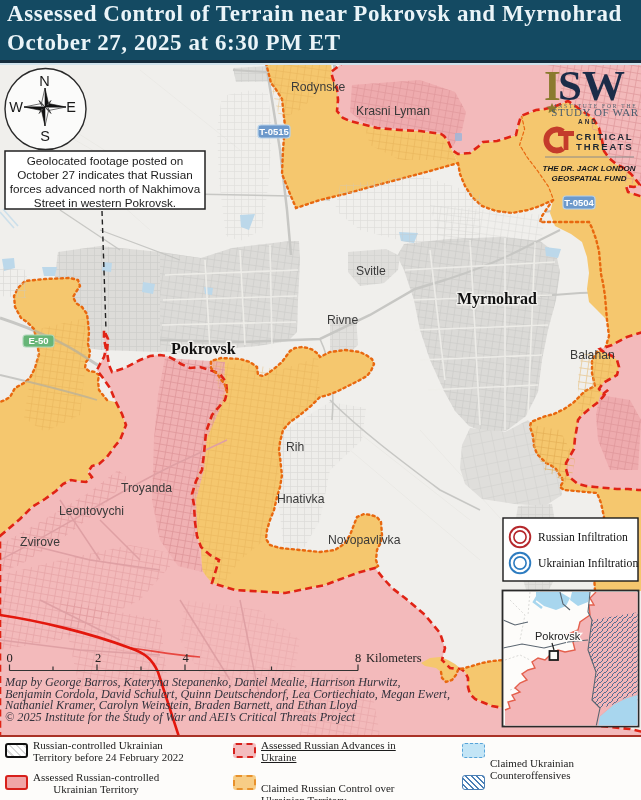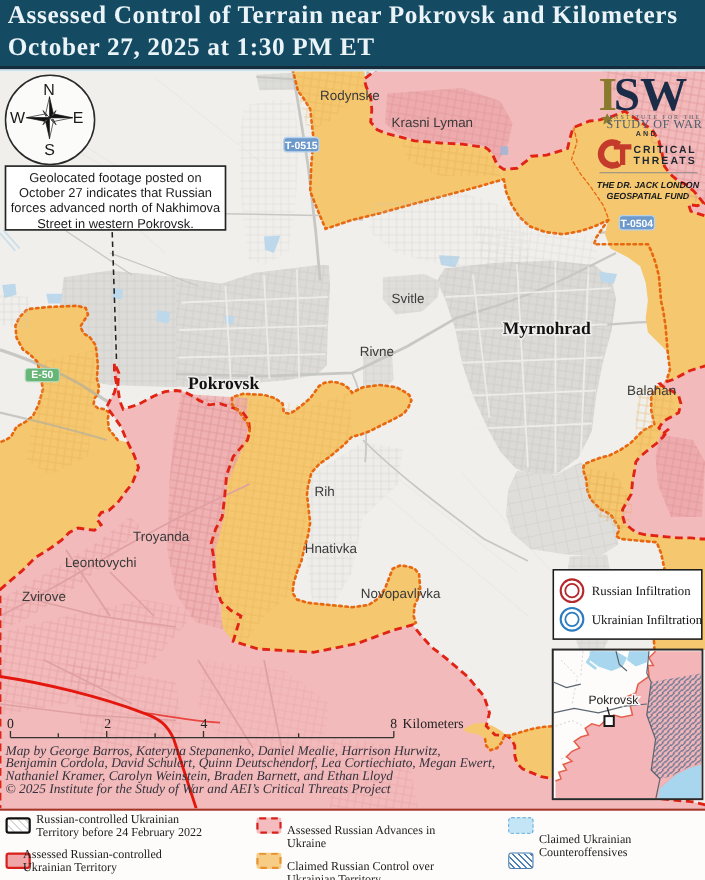--- a/index.html
+++ b/index.html
@@ -18,23 +18,23 @@
   
   #leg{left:0;top:735px;width:641px;height:65px;background:#fdfcfa;border-top:2px solid #a93226;}
   .sw{position:absolute;width:23px;height:15px;box-sizing:border-box;border-radius:3px;}
   .ltx{position:absolute;font-family:"Liberation Serif",serif;font-size:11px;color:#1c1c1c;line-height:11.8px;}
 </style>
 </head>
 <body>
 
 <div id="hdr" class="abs">
 
-  <div class="t1">Assessed Control of Terrain near Pokrovsk and Kilometers</div>
-
-  <div class="t2">October 27, 2025 at 1:30 PM ET</div>
+  <div class="t1">Assessed Control of Terrain near Pokrovsk and Myrnohrad</div>
+
+  <div class="t2">October 27, 2025 at 6:30 PM ET</div>
 </div>
 
 <div id="hdrline" class="abs"></div>
 
 <svg id="map" class="abs" width="641" height="670" viewBox="0 65 641 670">
 <defs>
 <pattern id="ugrid" width="7" height="7" patternUnits="userSpaceOnUse">
   <path d="M0,3.5 H7 M3.5,0 V7" stroke="#c9c9c6" stroke-width="0.7" fill="none"></path>
 </pattern>
 <pattern id="ugrid2" width="7" height="7" patternUnits="userSpaceOnUse" patternTransform="rotate(8)">
@@ -372,24 +372,24 @@
 </g>
 </svg>
 
 <div id="leg" class="abs">
 
   <div class="sw" style="left:5px;top:6px;border:2px solid #111;background:
     repeating-linear-gradient(45deg,#fff 0 3.5px,#d9d9d9 3.5px 5px);"></div>
   <div class="ltx" style="left:33px;top:3px;">Russian-controlled Ukrainian<br>Territory before 24 February 2022</div>
 
   <div class="sw" style="left:5px;top:38px;border:2.5px solid #d7201b;background:#f0a5a7;"></div>
-  <div class="ltx" style="left:21px;top:35px;">Assessed Russian-controlled<br>Ukrainian Territory</div>
+  <div class="ltx" style="left:33px;top:35px;text-align:center;">Assessed Russian-controlled<br>Ukrainian Territory</div>
 
   <div class="sw" style="left:233px;top:6px;border:2.5px dashed #d7201b;background:#f4bcbe;"></div>
-  <div class="ltx" style="left:261px;top:13px;">Assessed Russian Advances in<br>Ukraine</div>
+  <div class="ltx" style="left:261px;top:3px;text-decoration:underline;">Assessed Russian Advances in<br>Ukraine</div>
 
   <div class="sw" style="left:233px;top:38px;border:2px dashed #e8912c;background:#f7cd86;"></div>
   <div class="ltx" style="left:261px;top:46px;">Claimed Russian Control over<br>Ukrainian Territory</div>
 
   <div class="sw" style="left:462px;top:6px;border:1.5px dashed #56a3d8;background:#c3e5f6;"></div>
   <div class="ltx" style="left:490px;top:21px;">Claimed Ukrainian<br>Counteroffensives</div>
 
   <div class="sw" style="left:462px;top:38px;border:1px solid #4a7fb5;background:
     repeating-linear-gradient(45deg,#fff 0 2.6px,#4a7fb5 2.6px 3.9px);"></div>
 </div>

